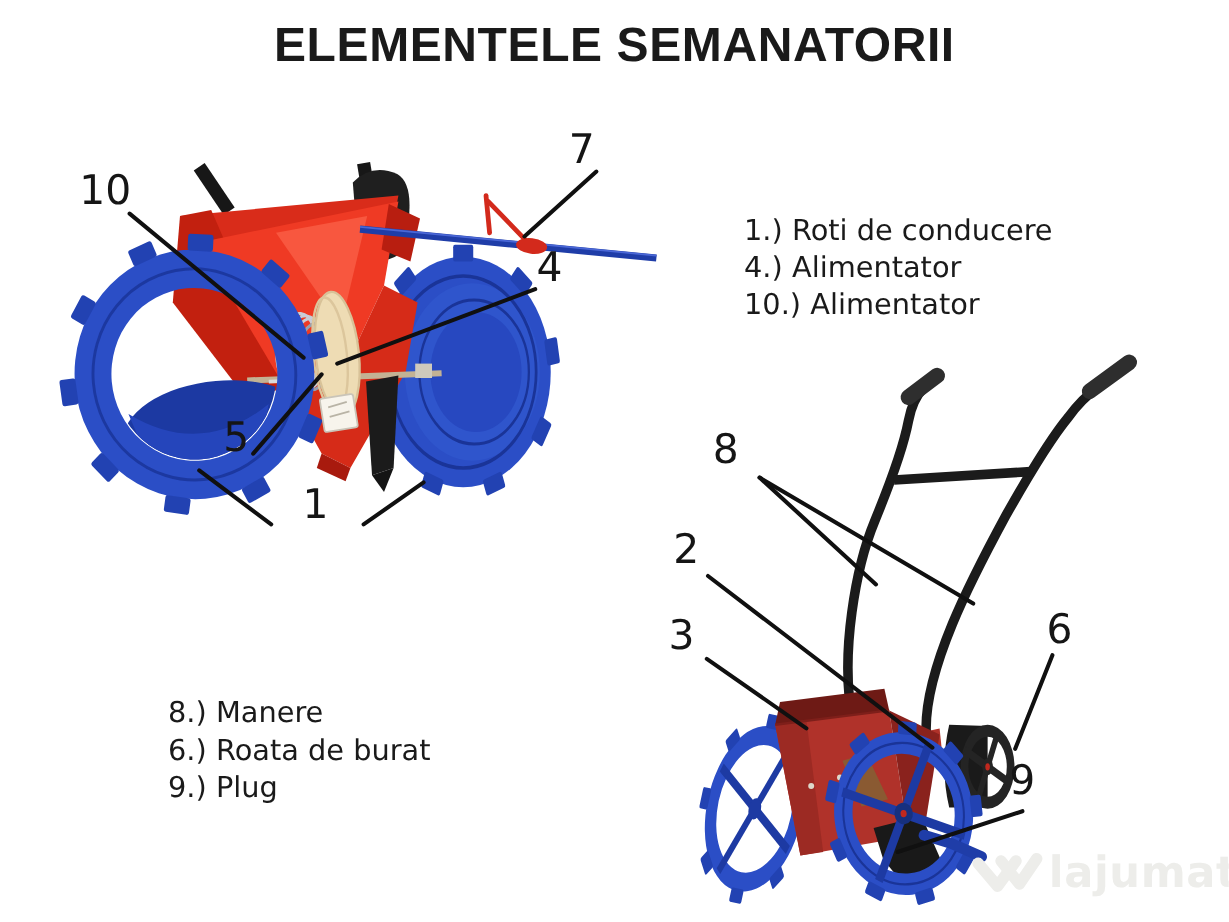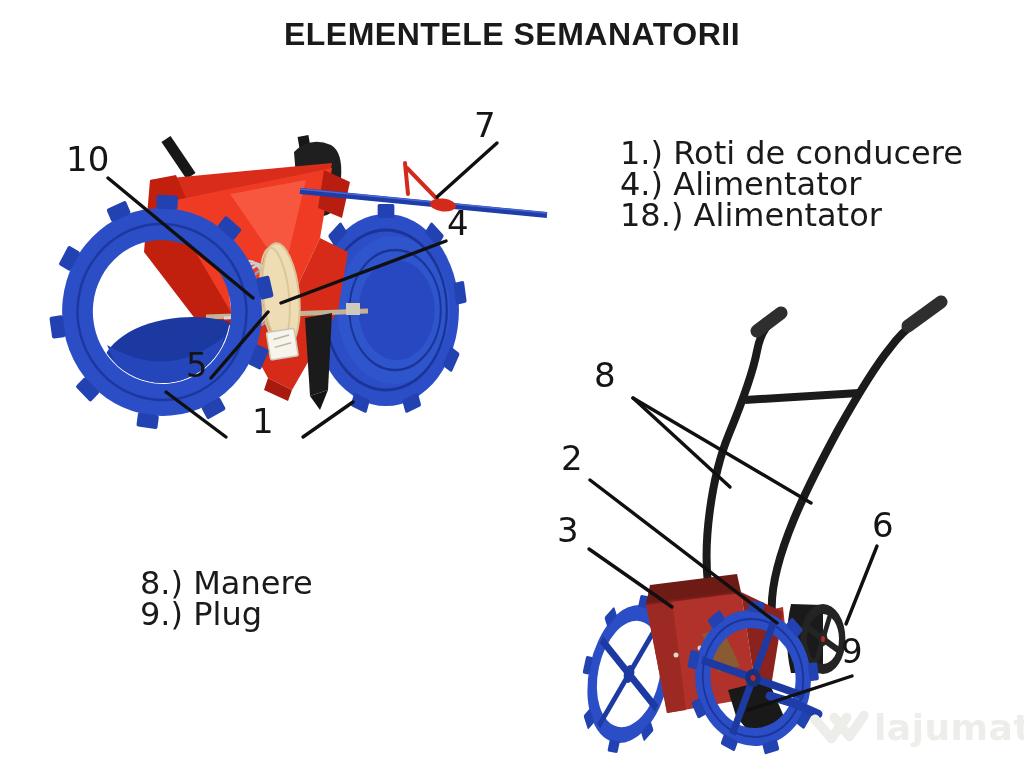--- a/index.html
+++ b/index.html
@@ -2,27 +2,27 @@
 <html style="--text-black: #1a1a1a; --callout-black: #101010; --wheel-blue: #2b4ec6; --hopper-red: #ef3a24; --box-red: #b0322a; --frame-black: #1b1b1b; --disc-cream: #eedcb4; --rod-blue: #1f3da8; --marker-red: #d32a1c; --watermark-gray: #ededea; --watermark-teal: #cfe4d8;"><head>
 <meta charset="utf-8">
 <style>
   html,body{margin:0;padding:0;background:#ffffff;}
   #canvas{
     position:relative;width:1024px;height:768px;background:#fff;overflow:hidden;
     font-family:"DejaVu Sans","Liberation Sans",sans-serif;color:var(--text-black,#1a1a1a);
   }
   .title{
     position:absolute;left:0;top:16px;width:1024px;text-align:center;
-    font-family:"Liberation Sans",sans-serif;font-weight:bold;font-size:32px;
+    font-family:"Liberation Sans",sans-serif;font-weight:bold;font-size:40px;
     letter-spacing:.5px;color:var(--text-black,#1a1a1a);white-space:nowrap;
   }
   svg.artwork{position:absolute;left:0;top:0;}
-  .legend{position:absolute;font-size:32px;line-height:31px;white-space:nowrap;}
+  .legend{position:absolute;font-size:24px;line-height:31px;white-space:nowrap;margin-top:39px;}
   .legend-right{left:620px;top:138px;}
-  .legend-left{left:140px;top:568px;}
+  .legend-left{left:140px;top:540px;}
   .legend-item .num{margin-right:.32em;}
   .callout-num{
     position:absolute;font-size:34px;line-height:34px;color:#151515;white-space:nowrap;
   }
   .watermark{
     position:absolute;left:808px;top:706px;display:flex;align-items:center;gap:4px;
     user-select:none;
   }
   .wm-text{font-size:36px;font-weight:bold;letter-spacing:.5px;line-height:36px;}
   .wm-brand{color:var(--watermark-gray,#ededea);}
@@ -234,27 +234,30 @@
   <div class="callout-num" style="left:841px;top:634px">9</div>
 
   <div class="legend legend-right">
     <div class="legend-item">
       <span class="num">1.)</span><span>Roti de conducere</span>
     </div>
     <div class="legend-item">
       <span class="num">4.)</span><span>Alimentator</span>
     </div>
     <div class="legend-item">
-      <span class="num">18.)</span><span>Alimentator</span>
+      <span class="num">10.)</span><span>Alimentator</span>
     </div>
   </div>
 
   <div class="legend legend-left">
     <div class="legend-item">
       <span class="num">8.)</span><span>Manere</span>
+    </div>
+    <div class="legend-item">
+      <span class="num">6.)</span><span>Roata de burat</span>
     </div>
     <div class="legend-item">
       <span class="num">9.)</span><span>Plug</span>
     </div>
   </div>
 
   <div class="watermark">
     <svg width="62" height="44" viewBox="0 0 64 46">
       <g fill="none" stroke-width="10" stroke-linecap="round" stroke-linejoin="round" style="stroke:var(--watermark-gray)">
         <path d="M7,14 L24,34 L40,12"></path>

